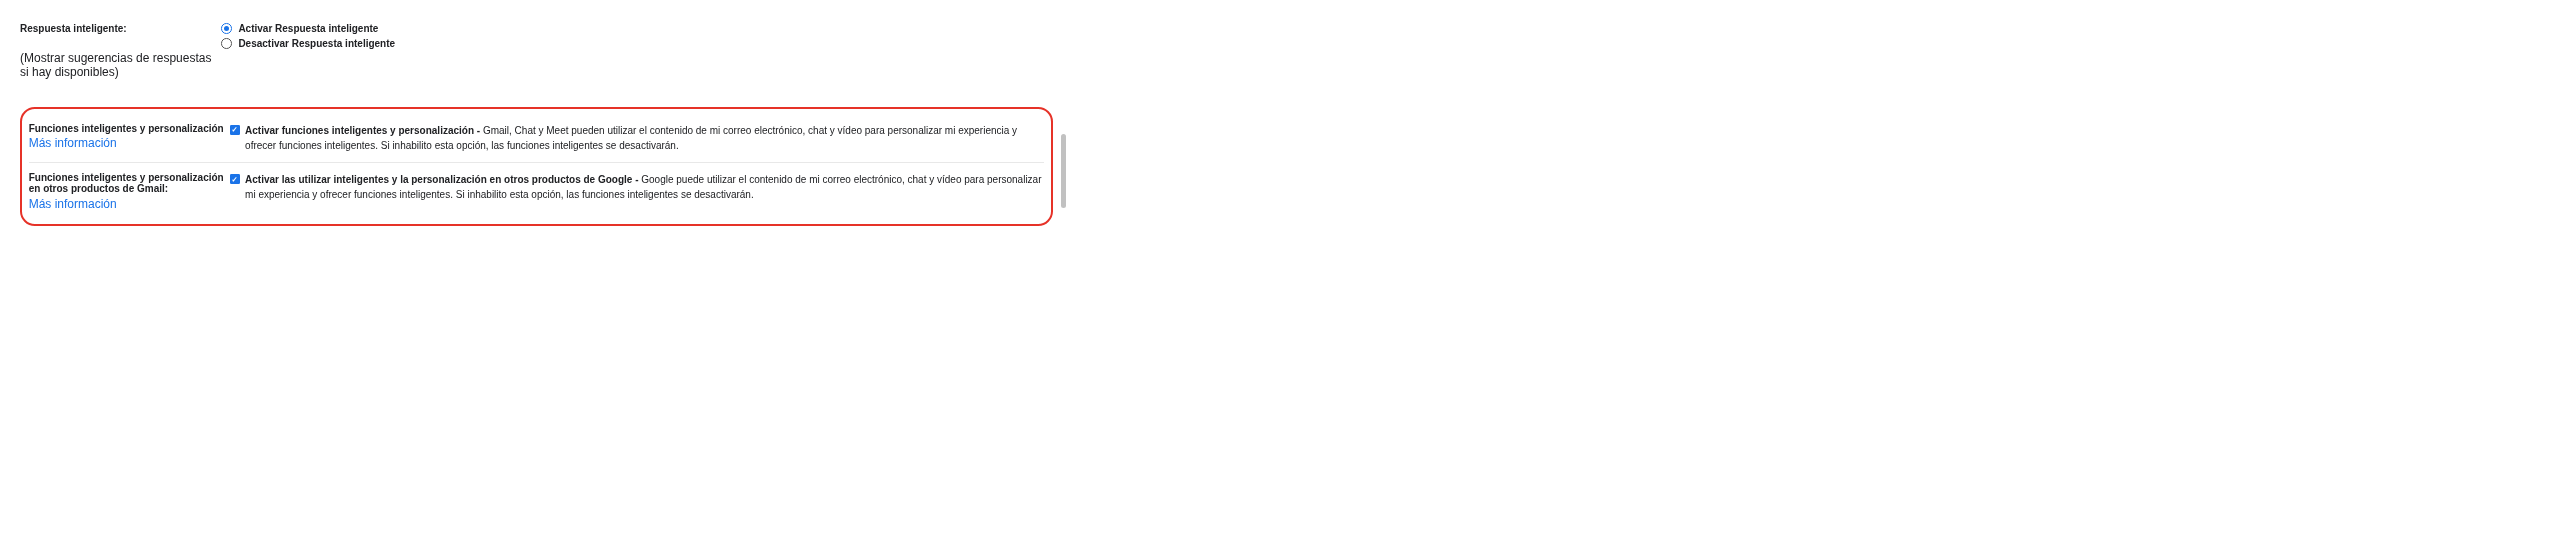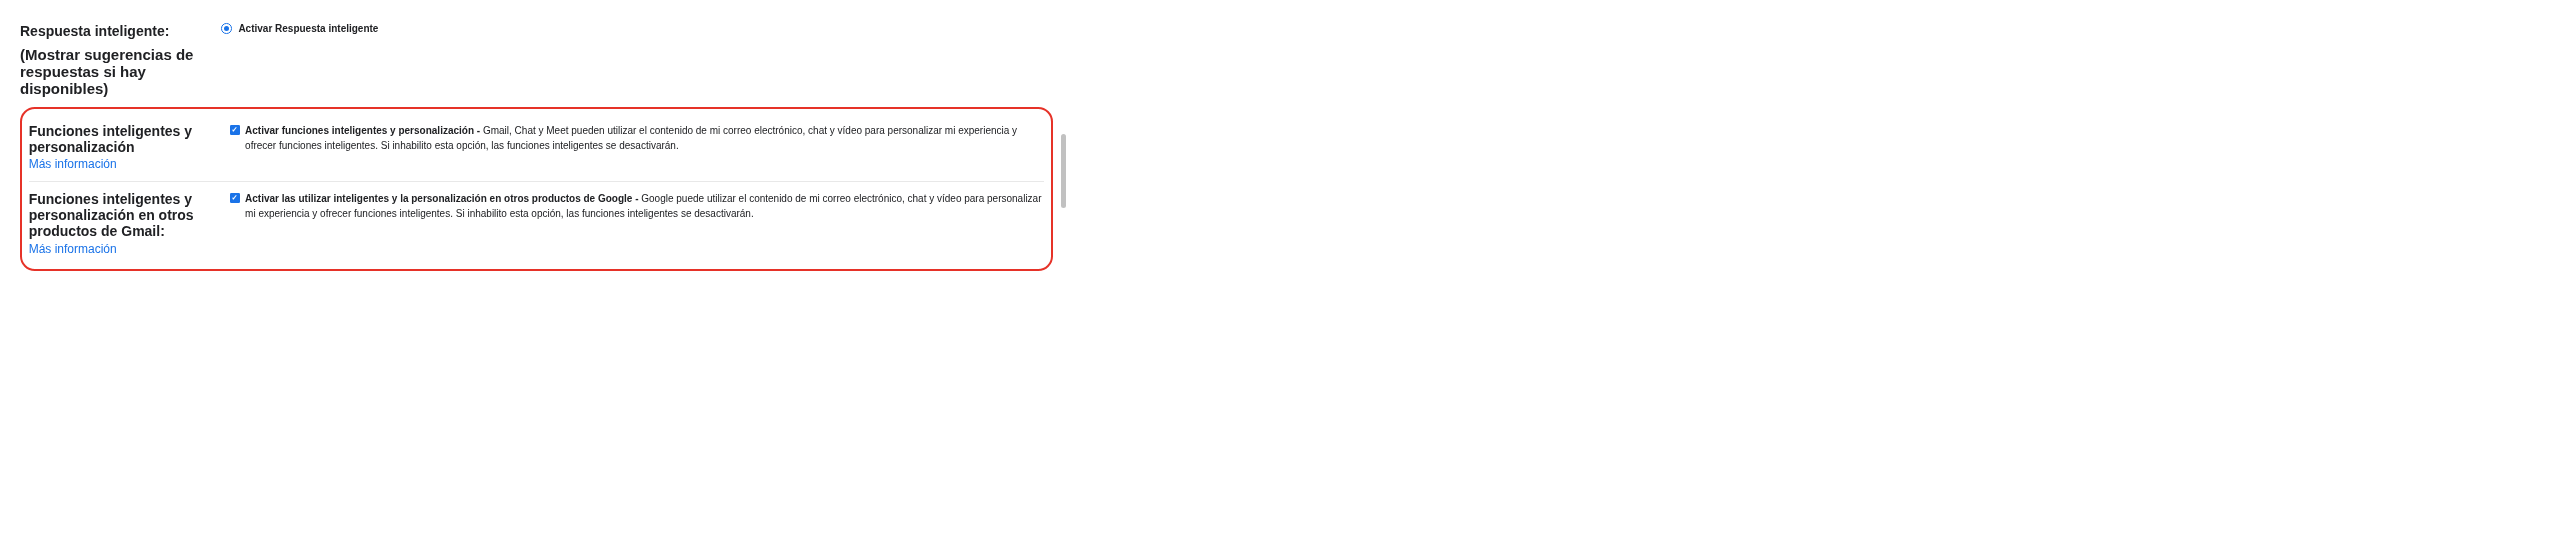--- a/index.html
+++ b/index.html
@@ -27,27 +27,27 @@
     .setting-row:first-child {
       border-top: none;
     }
     .label-col {
       width: 201px;
       flex-shrink: 0;
       padding-right: 5.4px;
     }
     .label-title {
       font-weight: bold;
-      font-size: 14px;
+      font-size: 10px;
     }
     .label-subtitle {
-      font-size: 15px;
+      font-size: 12px;
       color: #202124;
-      font-weight: bold;
-      margin-top: 7px;
+      font-weight: normal;
+      margin-top: 17px;
     }
     .more-info-link {
       color: #1a73e8;
       text-decoration: none;
       font-size: 12px;
       display: block;
       margin-top: 2.7px;
       cursor: pointer;
     }
     .options-col {
@@ -113,21 +113,21 @@
       line-height: 1.5;
     }
     .checkbox-bold {
       font-weight: bold;
       text-align: center;
     }
     .highlight-region {
       border: 2.7px solid #e63228;
       border-radius: 14.8px;
       padding: 4px 6.7px;
-      margin-top: 1px;
+      margin-top: 19px;
     }
     .highlight-region .setting-row:first-child {
       border-top: none;
     }
     .scrollbar-track {
       position: absolute;
       right: -13.4px;
       top: 74px;
       width: 5.4px;
       height: 134px;
@@ -150,20 +150,24 @@
       <span class="label-title">Respuesta inteligente:</span>
       <div class="label-subtitle">(Mostrar sugerencias de respuestas si hay disponibles)</div>
     </div>
     <div class="options-col">
       <div class="radio-line">
         <span class="radio-outer checked">
           <span class="radio-inner"></span>
         </span>
         <span class="radio-label">Activar Respuesta inteligente</span>
       </div>
+      <div class="radio-line">
+        <span class="radio-outer"></span>
+        <span class="radio-label">Desactivar Respuesta inteligente</span>
+      </div>
     </div>
   </div>
 
   <div class="highlight-region">
 
     <div class="setting-row">
       <div class="label-col">
         <span class="label-title">Funciones inteligentes y personalización</span>
         <a class="more-info-link">Más información</a>
       </div>

